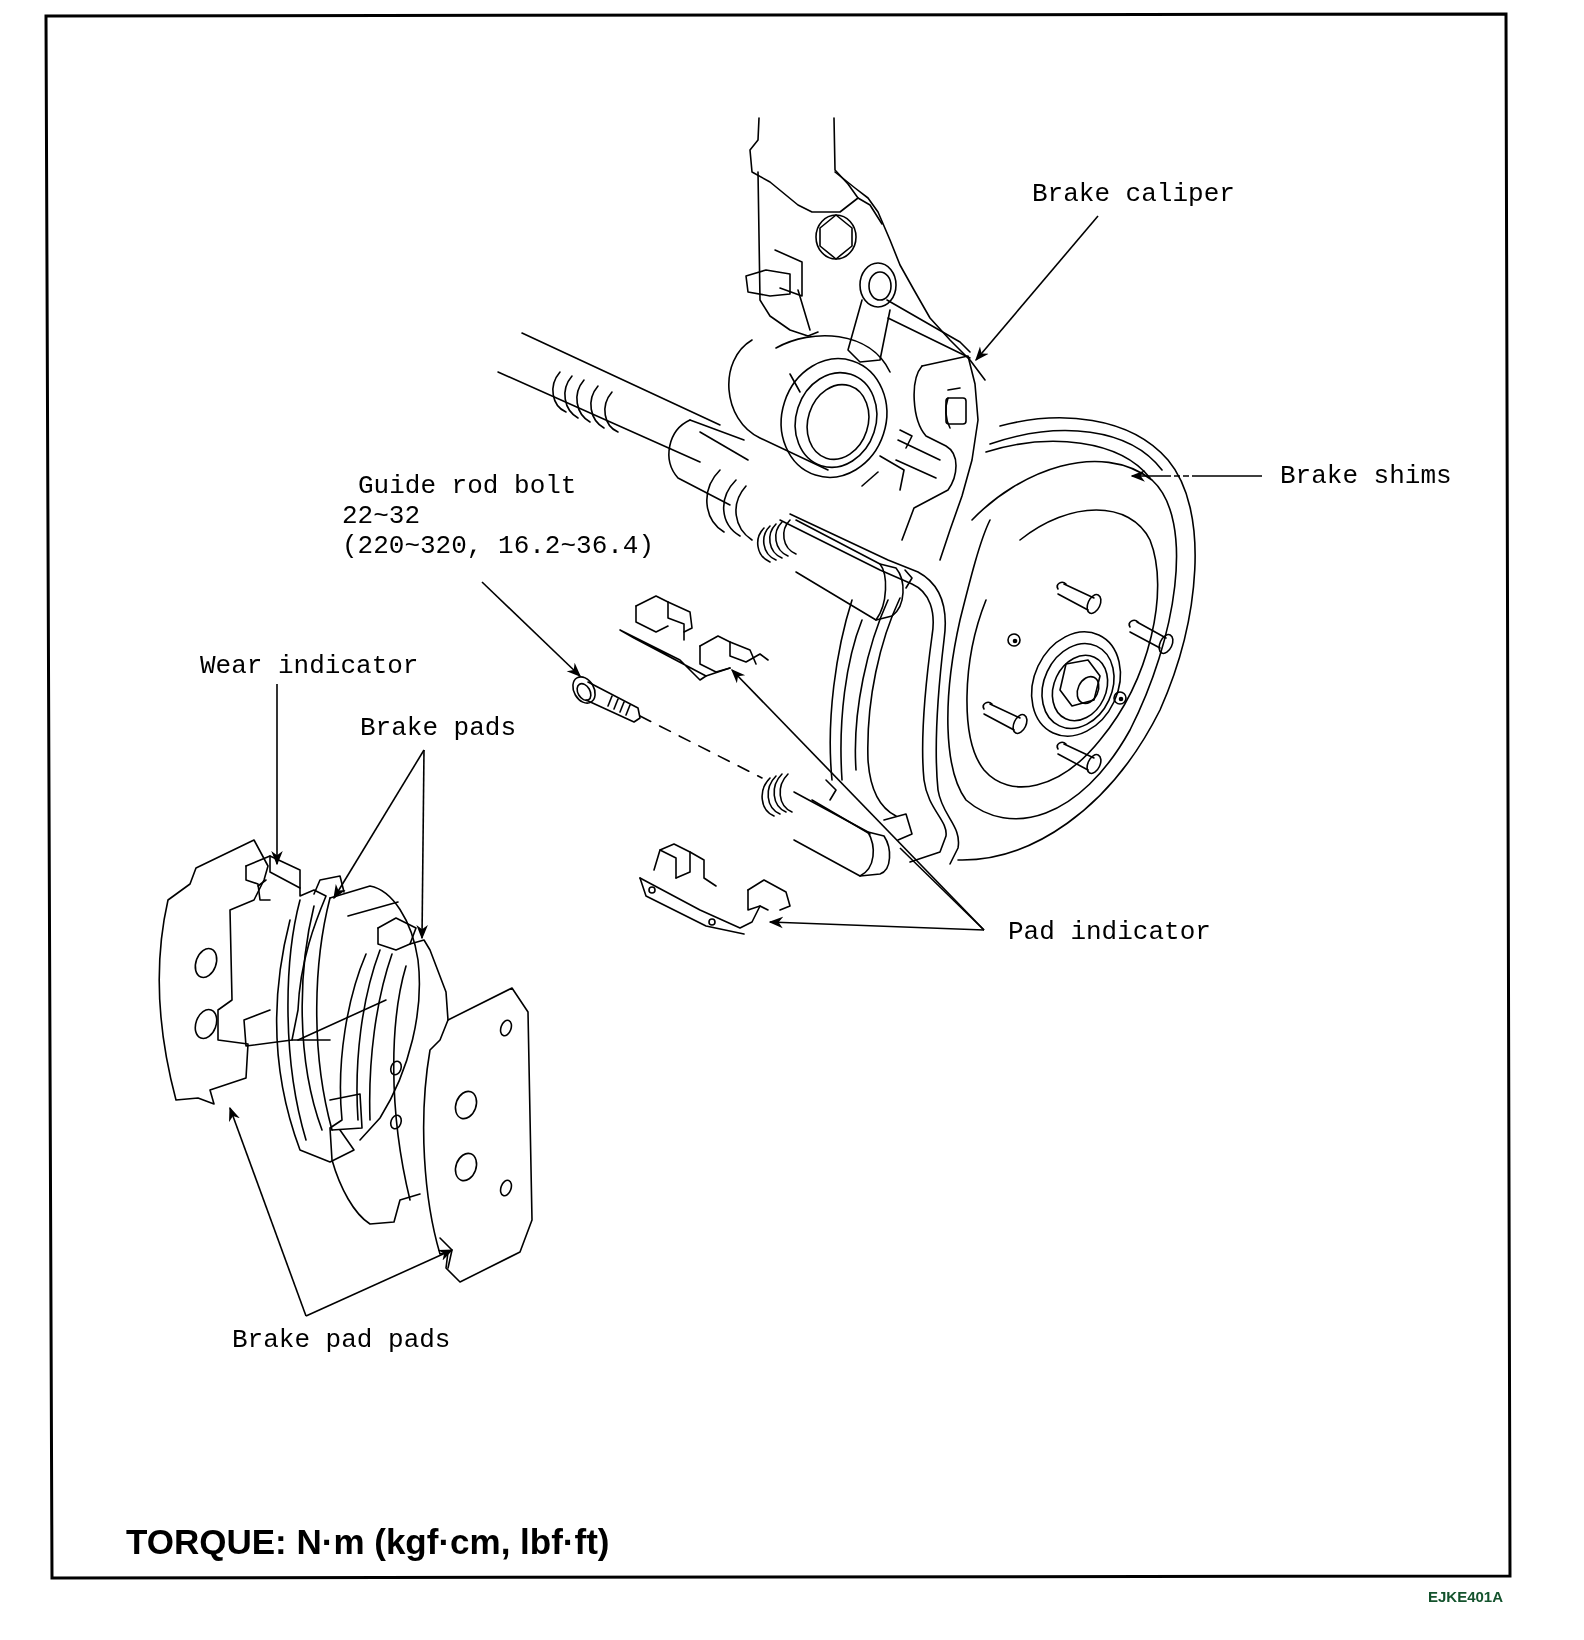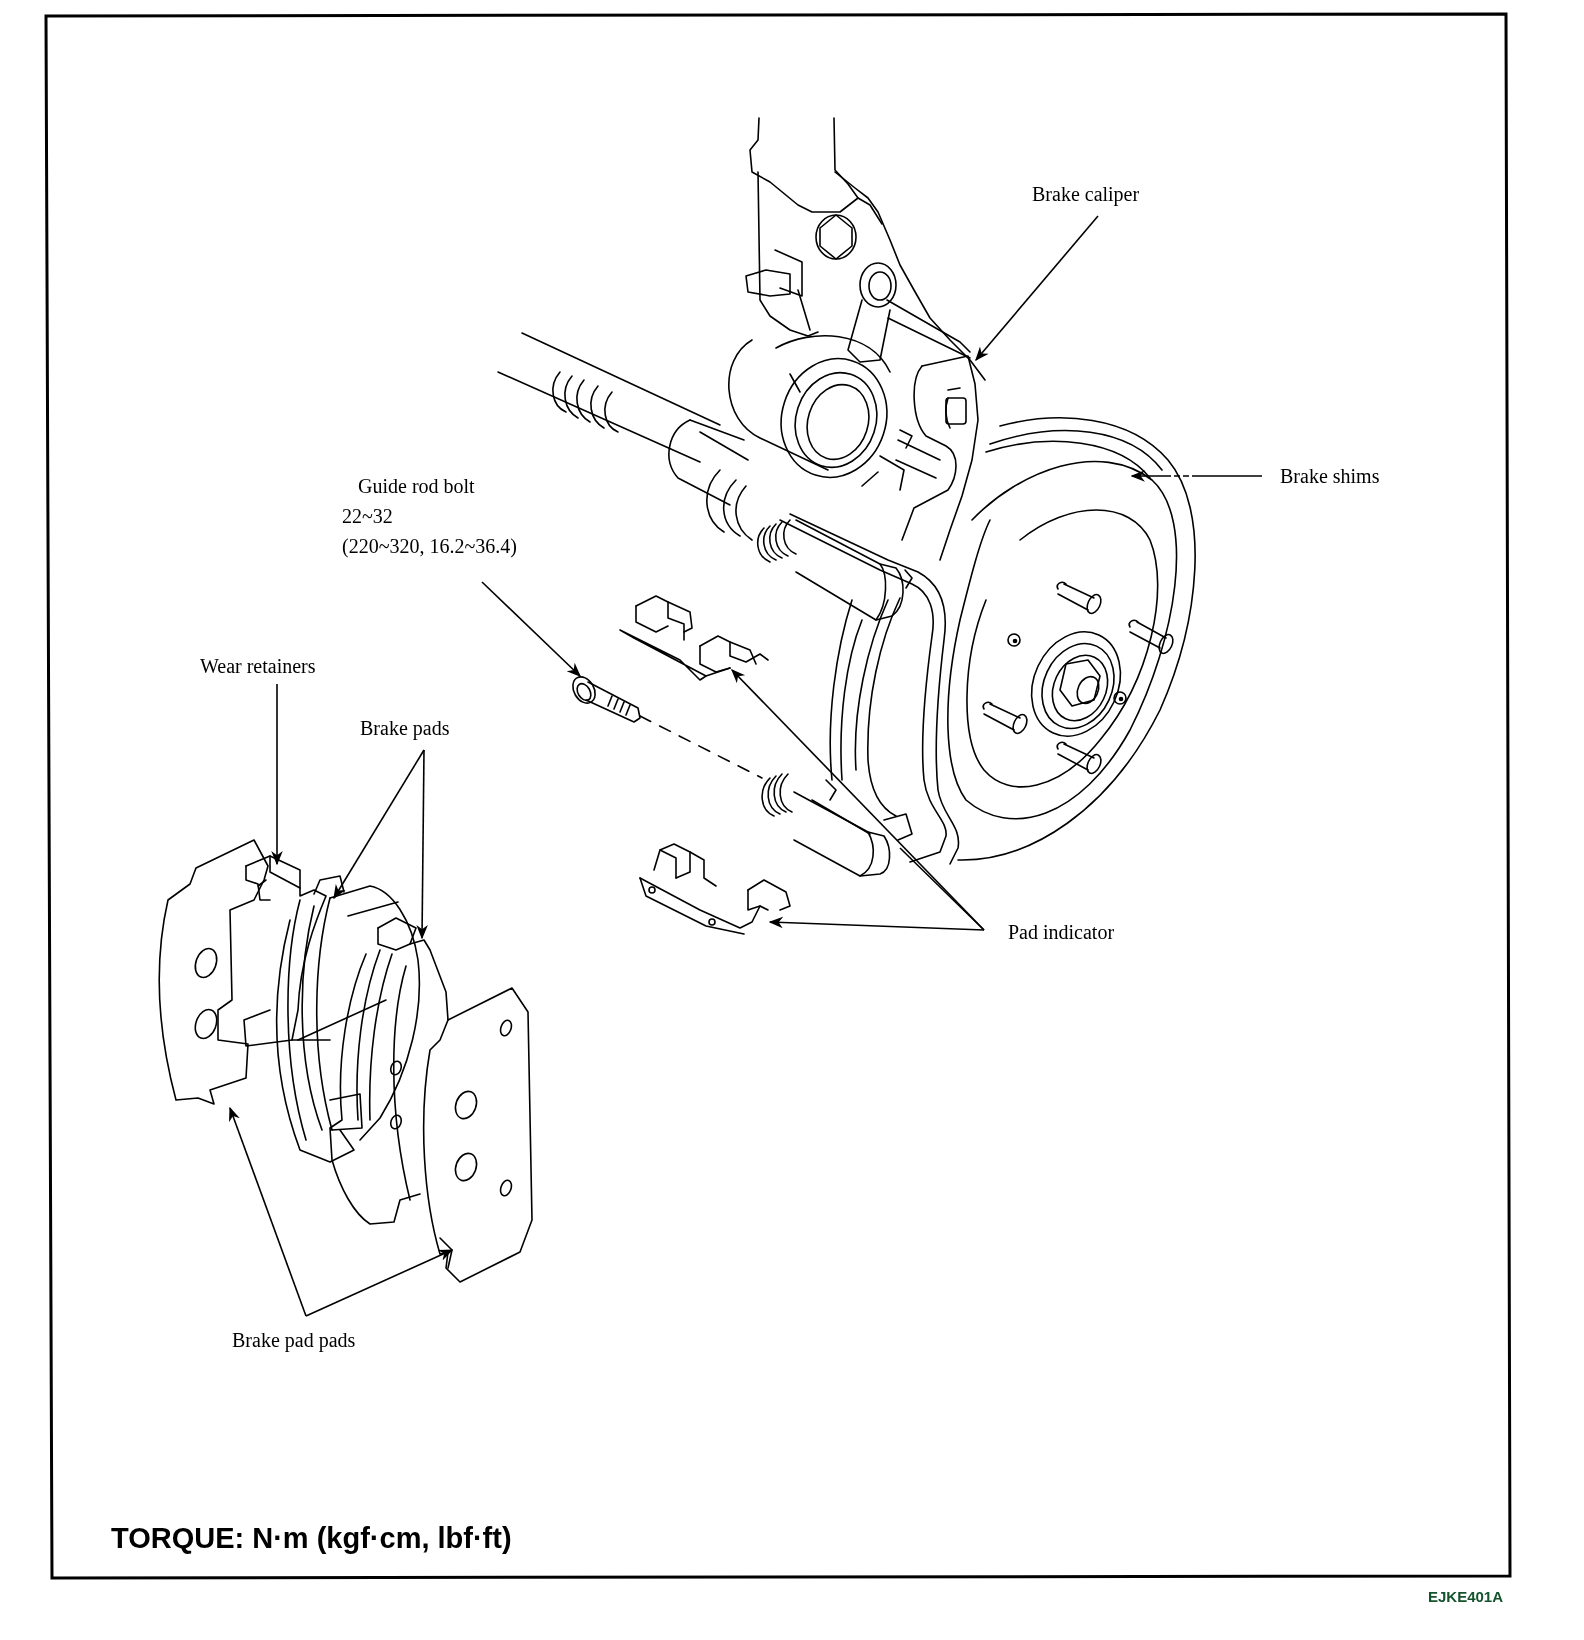--- a/index.html
+++ b/index.html
@@ -1,31 +1,31 @@
 <!DOCTYPE html>
 <html><head>
   <meta charset="utf-8">
   <style>
     html, body { margin: 0; padding: 0; background: #ffffff; }
     body { width: 1584px; height: 1640px; position: relative; overflow: hidden; }
     #stage { position: absolute; left: 0; top: 0; width: 1584px; height: 1640px; }
     .lbl {
       position: absolute;
-      font-family: Liberation Serif, serif;
-      font-size: 20px;
+      font-family: Liberation Mono, monospace;
+      font-size: 26px;
       color: #000;
       white-space: nowrap;
       line-height: 28px;
     }
     .torque {
       position: absolute;
-      left: 111px; top: 1522px;
+      left: 126px; top: 1522px;
       font-family: "Liberation Sans", sans-serif;
       font-weight: bold;
-      font-size: 29px;
+      font-size: 35px;
       color: #000;
       white-space: nowrap;
     }
     .code {
       position: absolute;
       left: 1428px; top: 1588px;
       font-family: "Liberation Sans", sans-serif;
       font-weight: bold;
       font-size: 15px;
       color: #14532d;
@@ -252,19 +252,19 @@
     <line x1="306" y1="1316" x2="230" y2="1108" marker-end="url(#arrowhead)"></line>
     <line x1="306" y1="1316" x2="452" y2="1250" marker-end="url(#arrowhead)"></line>
   </g>
 </svg>
 
 <div class="lbl" style="left:1032px; top:180px;">Brake caliper</div>
 <div class="lbl" style="left:1280px; top:462px;">Brake shims</div>
 <div class="lbl" style="left:358px; top:472px;">Guide rod bolt</div>
 <div class="lbl" style="left:342px; top:502px;">22~32</div>
 <div class="lbl" style="left:342px; top:532px;">(220~320, 16.2~36.4)</div>
-<div class="lbl" style="left:200px; top:652px;">Wear retainers</div>
+<div class="lbl" style="left:200px; top:652px;">Wear indicator</div>
 <div class="lbl" style="left:360px; top:714px;">Brake pads</div>
 <div class="lbl" style="left:1008px; top:918px;">Pad indicator</div>
 <div class="lbl" style="left:232px; top:1326px;">Brake pad pads</div>
 
 <div class="torque">TORQUE: N·m (kgf·cm, lbf·ft)</div>
 <div class="code">EJKE401A</div>
 
 </body></html>

